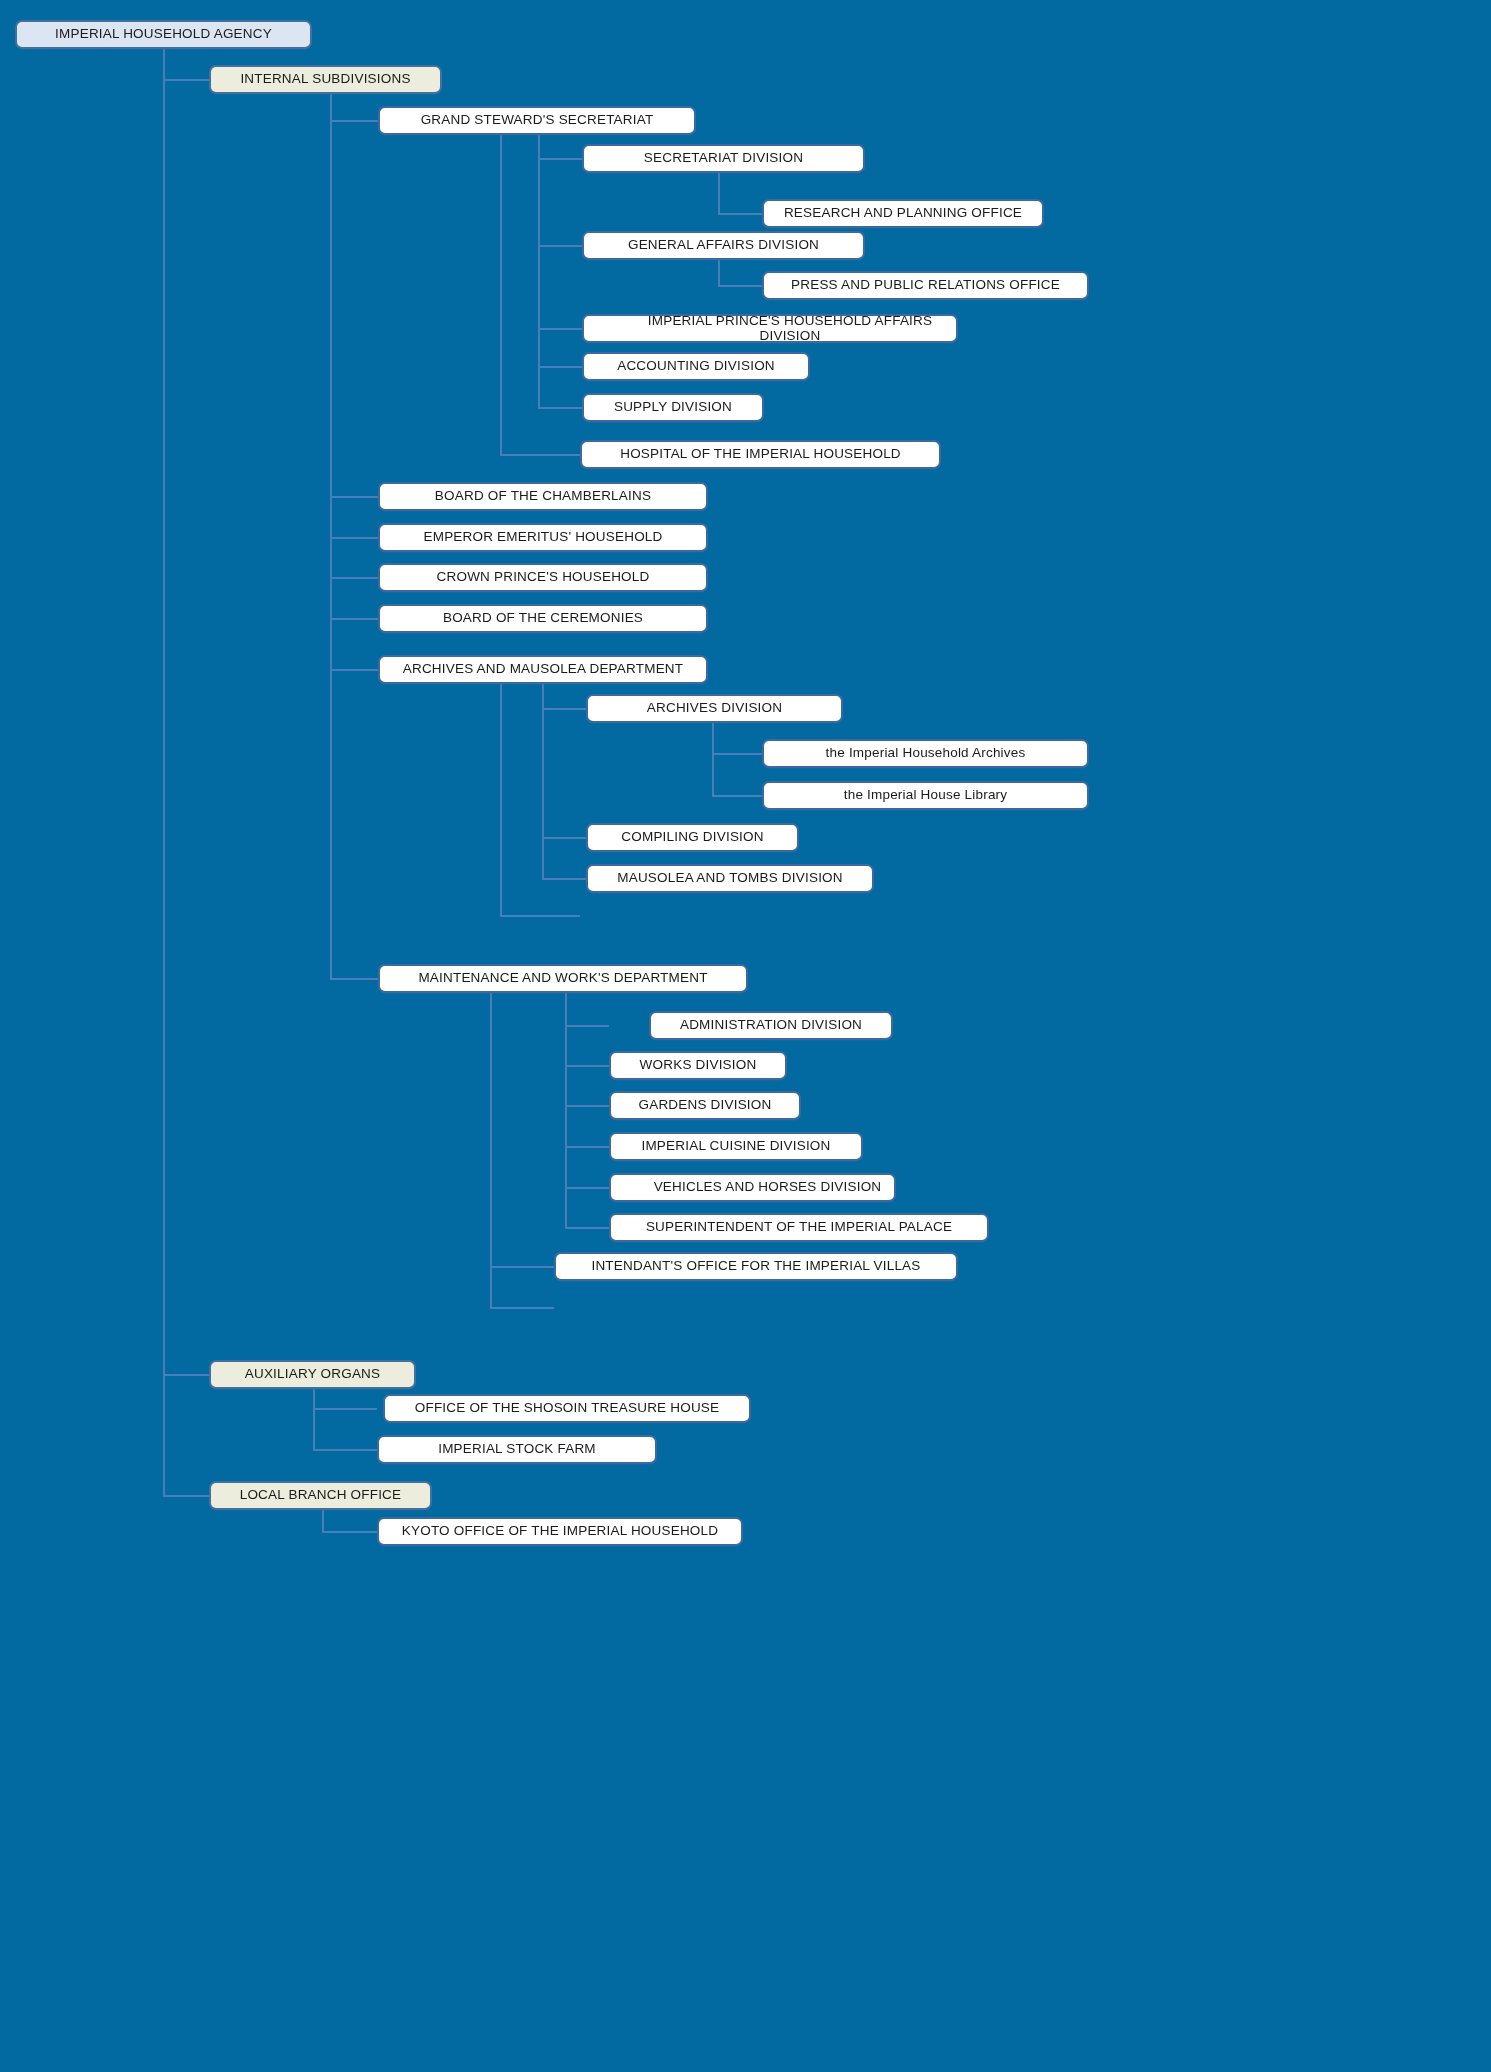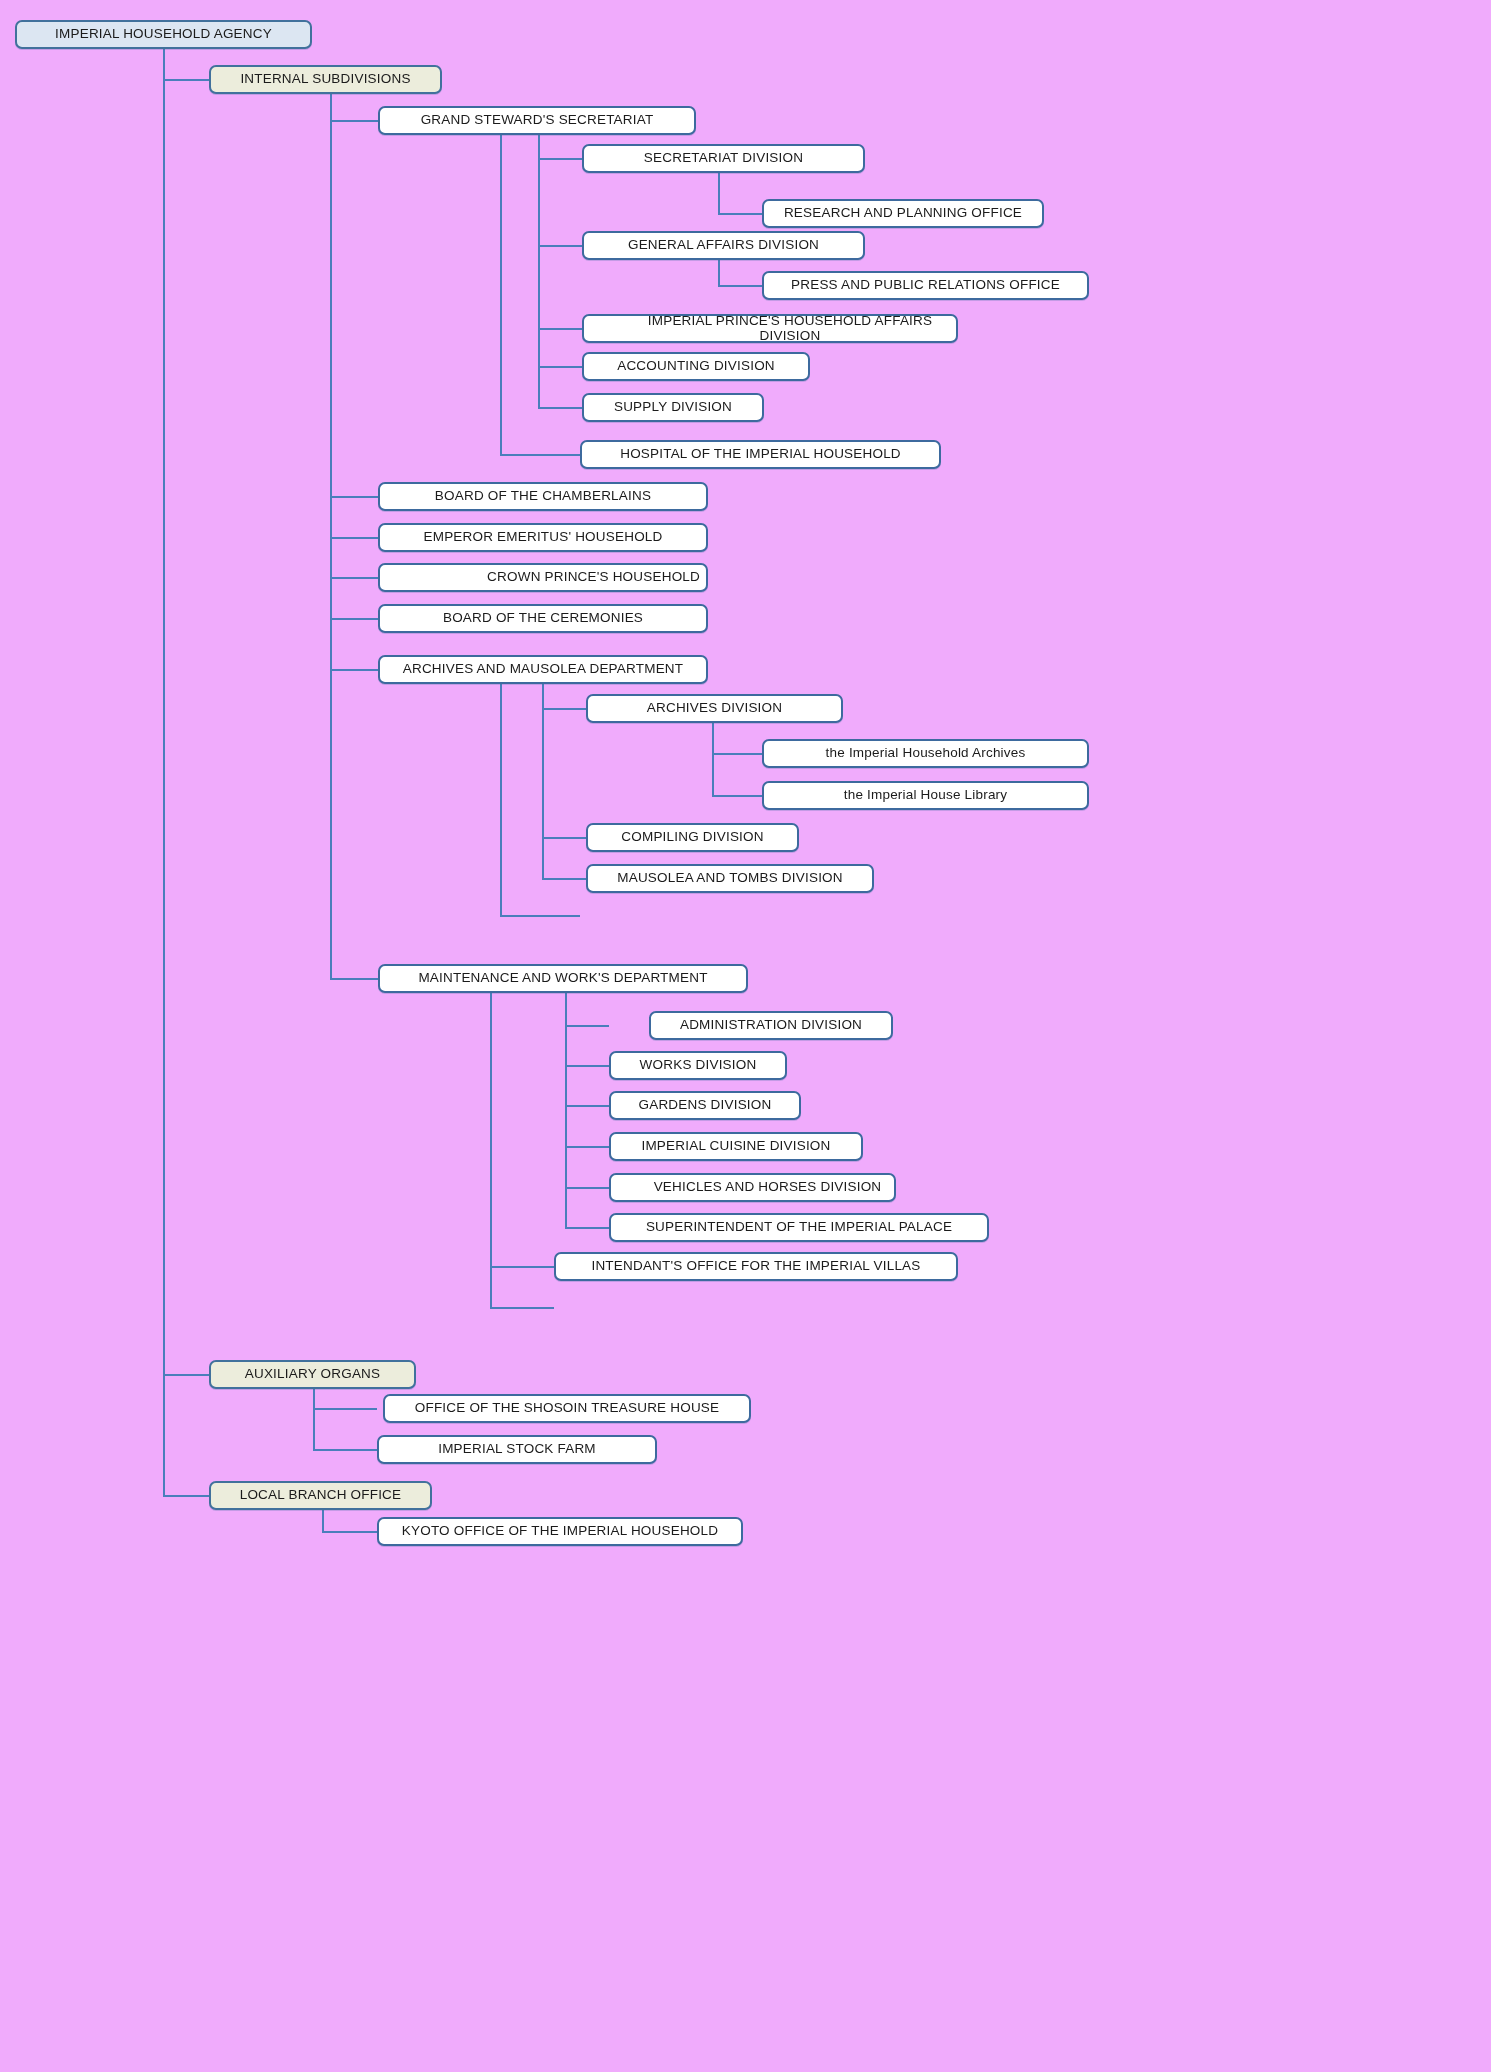--- a/index.html
+++ b/index.html
@@ -5,21 +5,21 @@
 <style>
   html, body {
     margin: 0;
     padding: 0;
     background: #ffffff;
   }
   #chart {
     position: relative;
     width: 1491px;
     height: 2072px;
-    background: #f0abfc;
+    background: #0369a1;
     font-family: "Liberation Sans", sans-serif;
     overflow: hidden;
     text-decoration: underline;
   }
   .node {
     position: absolute;
     box-sizing: border-box;
     border: 2px solid #3d6a9e;
     border-radius: 7px;
     background: #ffffff;
@@ -167,21 +167,21 @@
   </div>
 
   <div class="node" style="left:378px; top:482px; width:330px; height:29px;">
     <span>BOARD OF THE CHAMBERLAINS</span>
   </div>
 
   <div class="node" style="left:378px; top:523px; width:330px; height:29px;">
     <span>EMPEROR EMERITUS' HOUSEHOLD</span>
   </div>
 
-  <div class="node" style="left:378px; top:563px; width:330px; height:29px;justify-content:flex-end;">
+  <div class="node" style="left:378px; top:563px; width:330px; height:29px;">
     <span>CROWN PRINCE'S HOUSEHOLD</span>
   </div>
 
   <div class="node" style="left:378px; top:604px; width:330px; height:29px;">
     <span>BOARD OF THE CEREMONIES</span>
   </div>
 
   <div class="node" style="left:378px; top:655px; width:330px; height:29px;">
     <span>ARCHIVES AND MAUSOLEA DEPARTMENT</span>
   </div>

